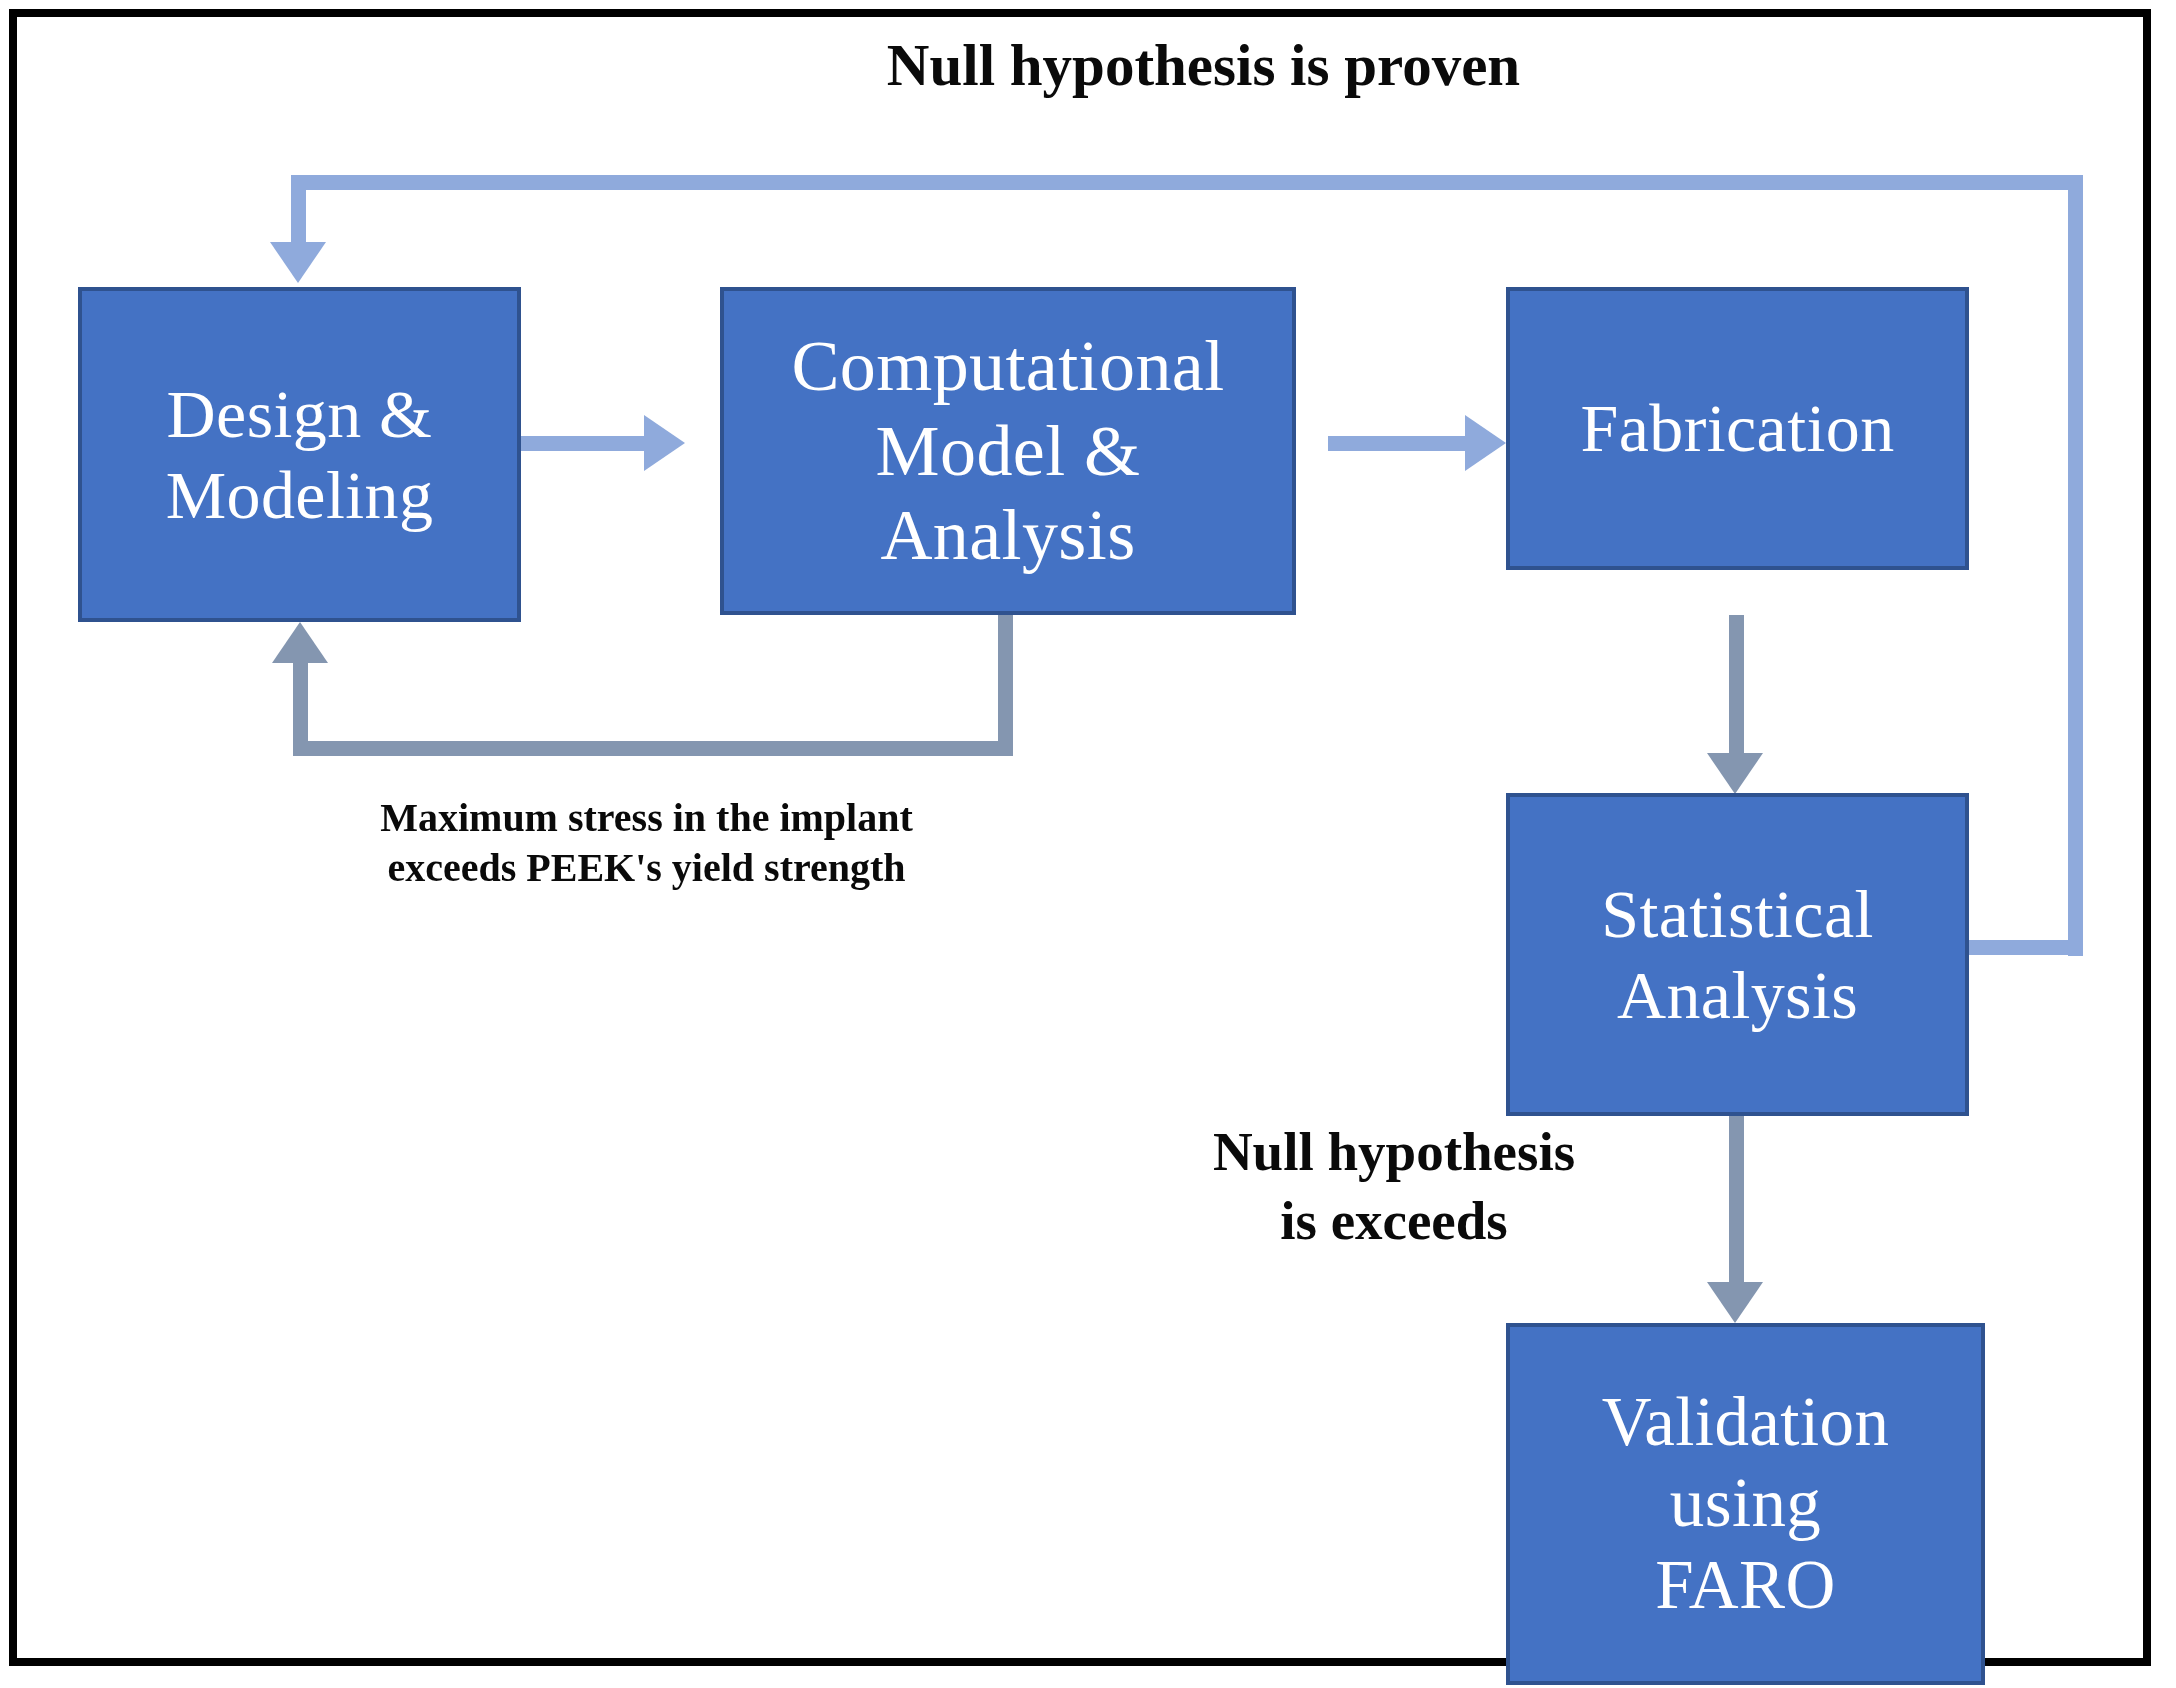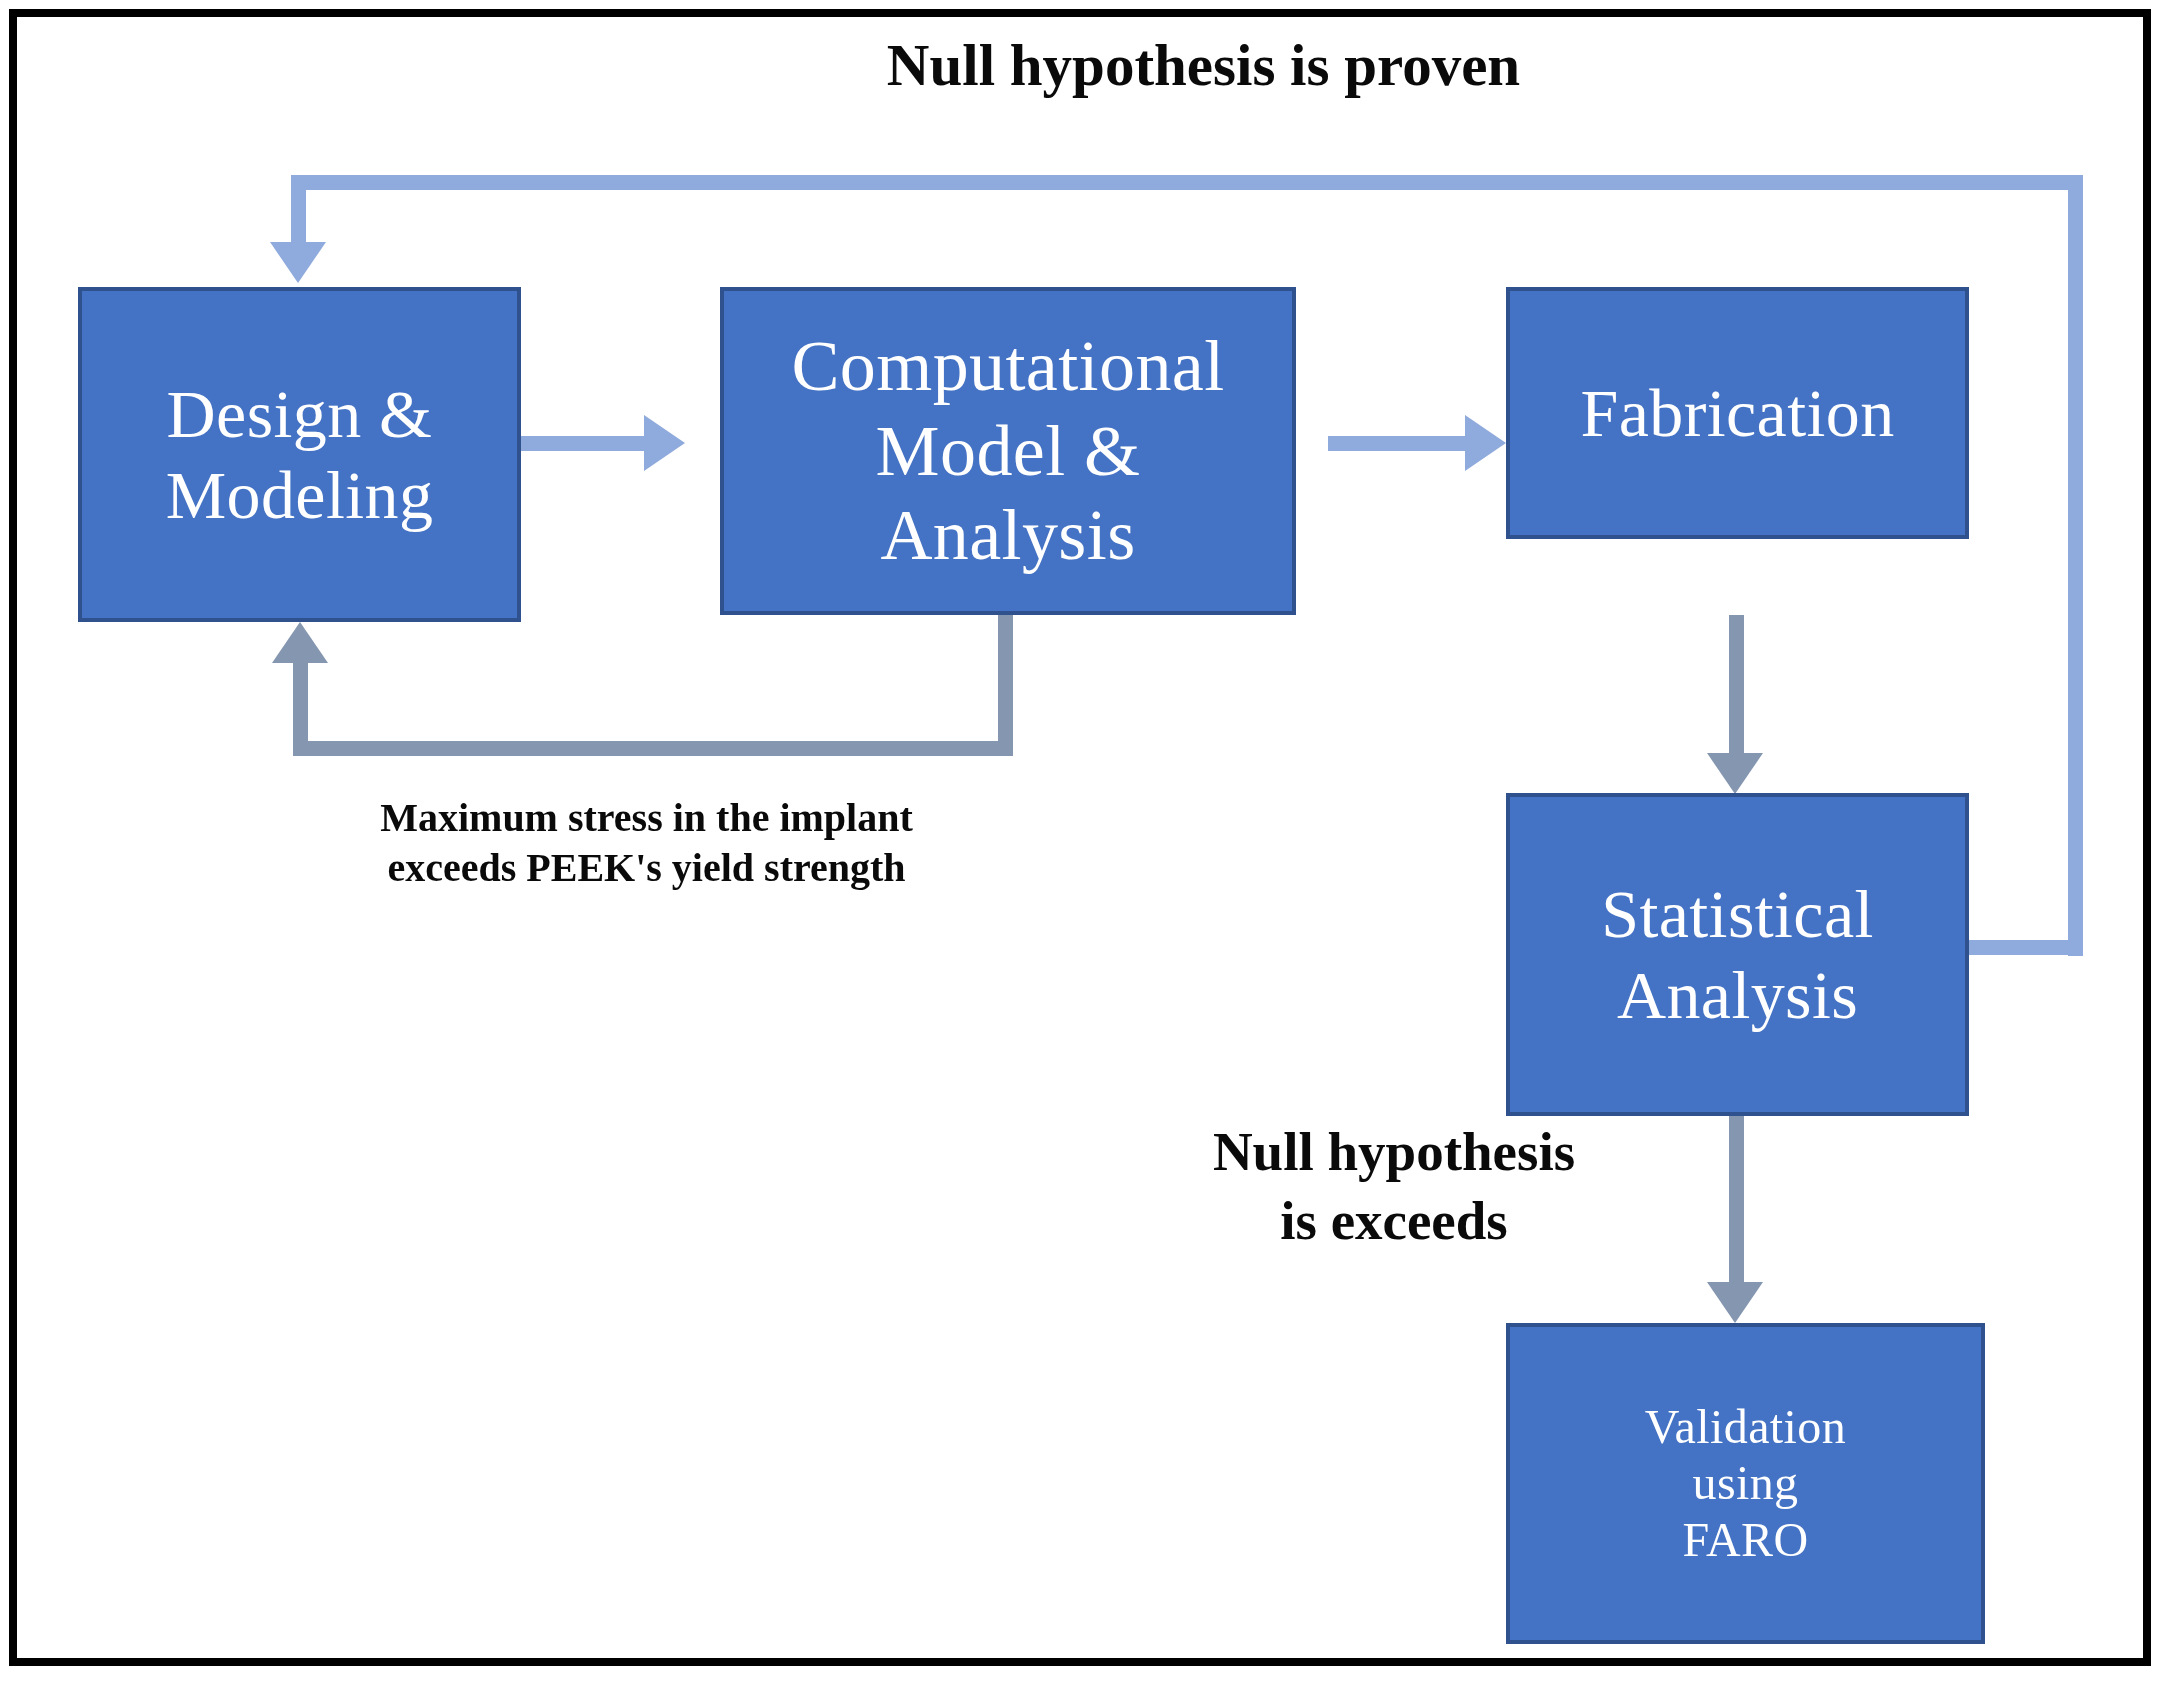--- a/index.html
+++ b/index.html
@@ -38,23 +38,23 @@
     align-items: center;
     justify-content: center;
     text-align: center;
     line-height: 1.18;
     font-weight: 400;
     letter-spacing: 0.4px;
     white-space: pre-line;
   }
   #node-design        { left: 78px;  top: 287px;  width: 443px; height: 335px; font-size: 68px; }
   #node-computational { left: 720px; top: 287px;  width: 576px; height: 328px; font-size: 72px; }
-  #node-fabrication   { left: 1506px;top: 287px;  width: 463px; height: 252px; font-size: 68px; }
+  #node-fabrication   { left: 1506px;top: 287px;  width: 463px; height: 283px; font-size: 68px; }
   #node-statistical   { left: 1506px;top: 793px;  width: 463px; height: 323px; font-size: 68px; }
-  #node-validation    { left: 1506px;top: 1323px; width: 479px; height: 321px; font-size: 48px; }
+  #node-validation    { left: 1506px;top: 1323px; width: 479px; height: 362px; font-size: 69px; }
 
   
   .label {
     position: absolute;
     color: #0a0a0a;
     text-align: center;
     line-height: 1.25;
     white-space: pre-line;
     font-weight: bold;
   }

